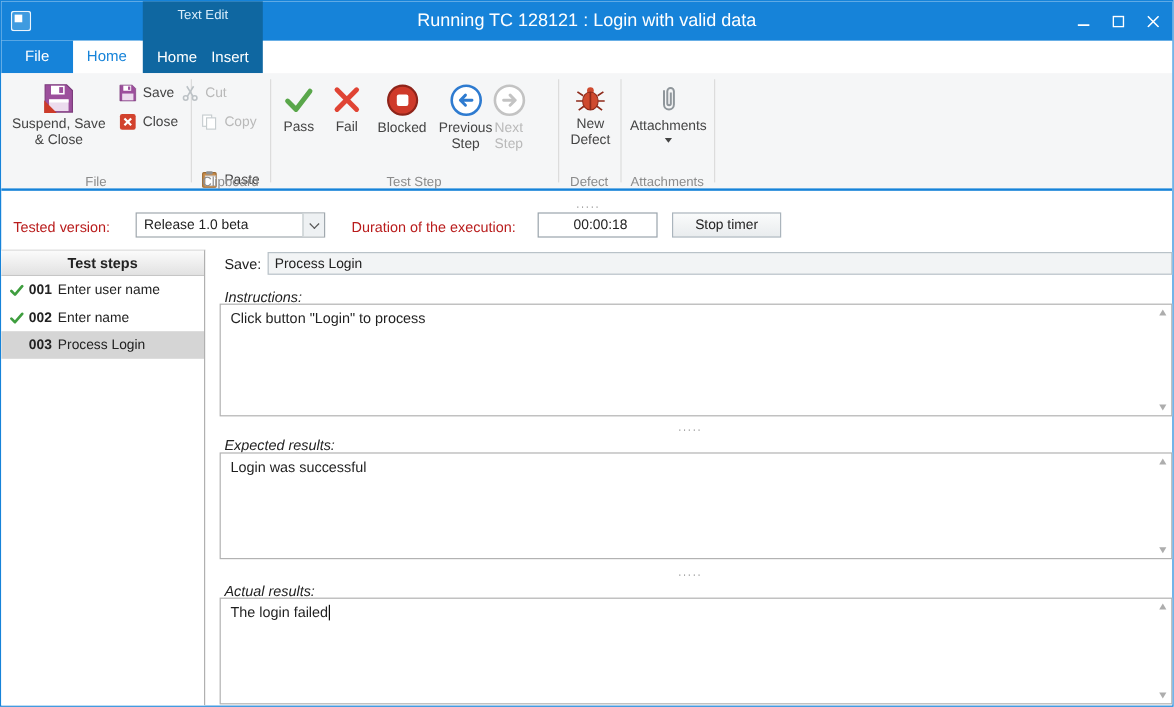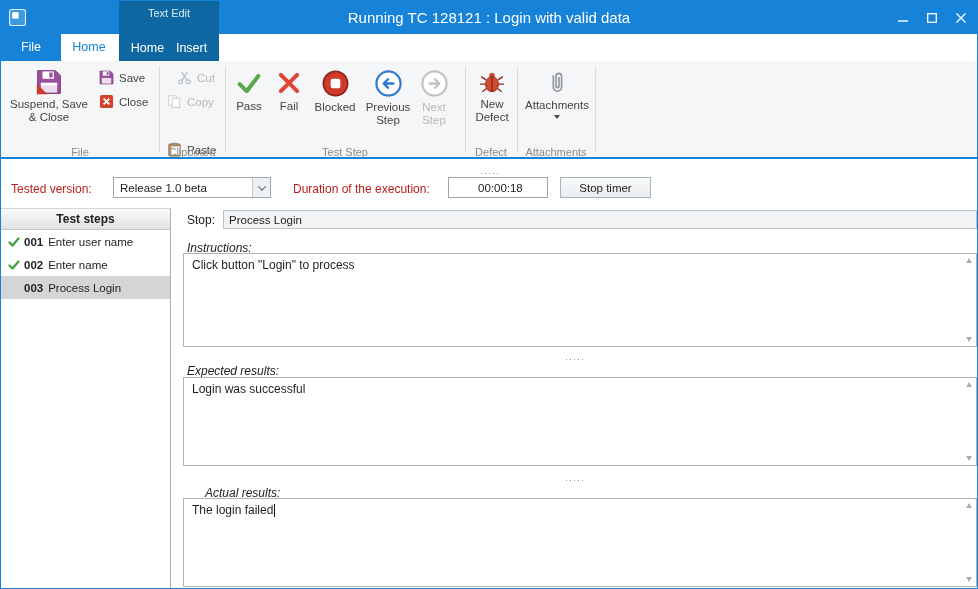--- a/index.html
+++ b/index.html
@@ -157,21 +157,21 @@
         <svg width="15" height="15" viewBox="0 0 16 16">
             <rect x="1" y="1" width="14" height="14" rx="2" fill="#d2422d"></rect>
             <path d="M5 5 l6 6 M11 5 l-6 6" stroke="#fff" stroke-width="2"></path>
           </svg>
       </span>
       <span>Close</span>
     </div>
     <div class="glabel" style="left:0; width:158px;">File</div>
     <div class="gsep" style="left:158px;"></div>
 
-    <div class="smallbtn disabled" style="left:176px; top:9px;">
+    <div class="smallbtn disabled" style="left:150px; top:9px;">
       <span class="bicon">
         <svg width="15" height="15" viewBox="0 0 16 16" stroke="#bcc2c6" fill="none" stroke-width="1.4">
             <circle cx="4" cy="12.5" r="2"></circle>
             <circle cx="12" cy="12.5" r="2"></circle>
             <path d="M5.5 11 L11 2 M10.5 11 L5 2"></path>
           </svg>
       </span>
       <span>Cut</span>
     </div>
     <div class="smallbtn disabled" style="left:166px; top:33px;">
@@ -224,21 +224,21 @@
     <div class="bigbtn" style="left:361px; width:52px;">
       <span class="bicon">
         <svg width="29" height="29" viewBox="0 0 24 24">
             <circle cx="12" cy="12" r="10" fill="#fff" stroke="#2e7bd0" stroke-width="1.8"></circle>
             <path d="M16 12 H8 M11.5 8.5 L8 12 l3.5 3.5" stroke="#2e7bd0" stroke-width="2" fill="none" stroke-linecap="round" stroke-linejoin="round"></path>
           </svg>
       </span>
       <span>Previous</span>
       <span>Step</span>
     </div>
-    <div class="bigbtn disabled" style="left:410px; width:46px;justify-content:center;">
+    <div class="bigbtn disabled" style="left:400px; width:46px;justify-content:center;">
       <span class="bicon">
         <svg width="29" height="29" viewBox="0 0 24 24">
             <circle cx="12" cy="12" r="10" fill="#fff" stroke="#c3c3c3" stroke-width="1.8"></circle>
             <path d="M8 12 H16 M12.5 8.5 L16 12 l-3.5 3.5" stroke="#c3c3c3" stroke-width="2" fill="none" stroke-linecap="round" stroke-linejoin="round"></path>
           </svg>
       </span>
       <span>Next</span>
       <span>Step</span>
     </div>
     <div class="glabel" style="left:224px; width:240px;">Test Step</div>
@@ -311,21 +311,21 @@
       <span class="num">002</span>
       <span class="lbl">Enter name</span>
     </div>
     <div class="step selected">
       <span class="chk"></span>
       <span class="num">003</span>
       <span class="lbl">Process Login</span>
     </div>
   </div>
 
-  <div class="nlabel" style="left:186px; top:212px;">Stop:</div>
+  <div class="nlabel" style="left:186px; top:212px;">Save:</div>
   <div class="namefield" style="left:222px; top:209px; width:754px; height:19px;">
     <span>Process Login</span>
   </div>
 
   <div class="flabel" style="left:186px; top:240px;">Instructions:</div>
   <div class="ta" style="left:182px; top:252px; width:794px; height:94px;">
     <span>Click button "Login" to process</span>
     <span class="tri-up" style="right:4px; top:4px;"></span>
     <span class="tri-down" style="right:4px; bottom:4px;"></span>
   </div>
@@ -338,20 +338,20 @@
   <div class="ta" style="left:182px; top:376px; width:794px; height:89px;">
     <span>Login was successful</span>
     <span class="tri-up" style="right:4px; top:4px;"></span>
     <span class="tri-down" style="right:4px; bottom:4px;"></span>
   </div>
 
   <div class="splitter" style="left:170px; top:468px; width:808px; height:10px;">
     <span class="dots">·····</span>
   </div>
 
-  <div class="flabel" style="left:186px; top:485px;margin-left:18px;">Actual results:</div>
+  <div class="flabel" style="left:186px; top:485px;">Actual results:</div>
   <div class="ta" style="left:182px; top:497px; width:794px; height:89px;">
     <span>The login failed</span><span class="caret"></span>
     <span class="tri-up" style="right:4px; top:4px;"></span>
     <span class="tri-down" style="right:4px; bottom:4px;"></span>
   </div>
 
 </div>
 
 </body></html>

